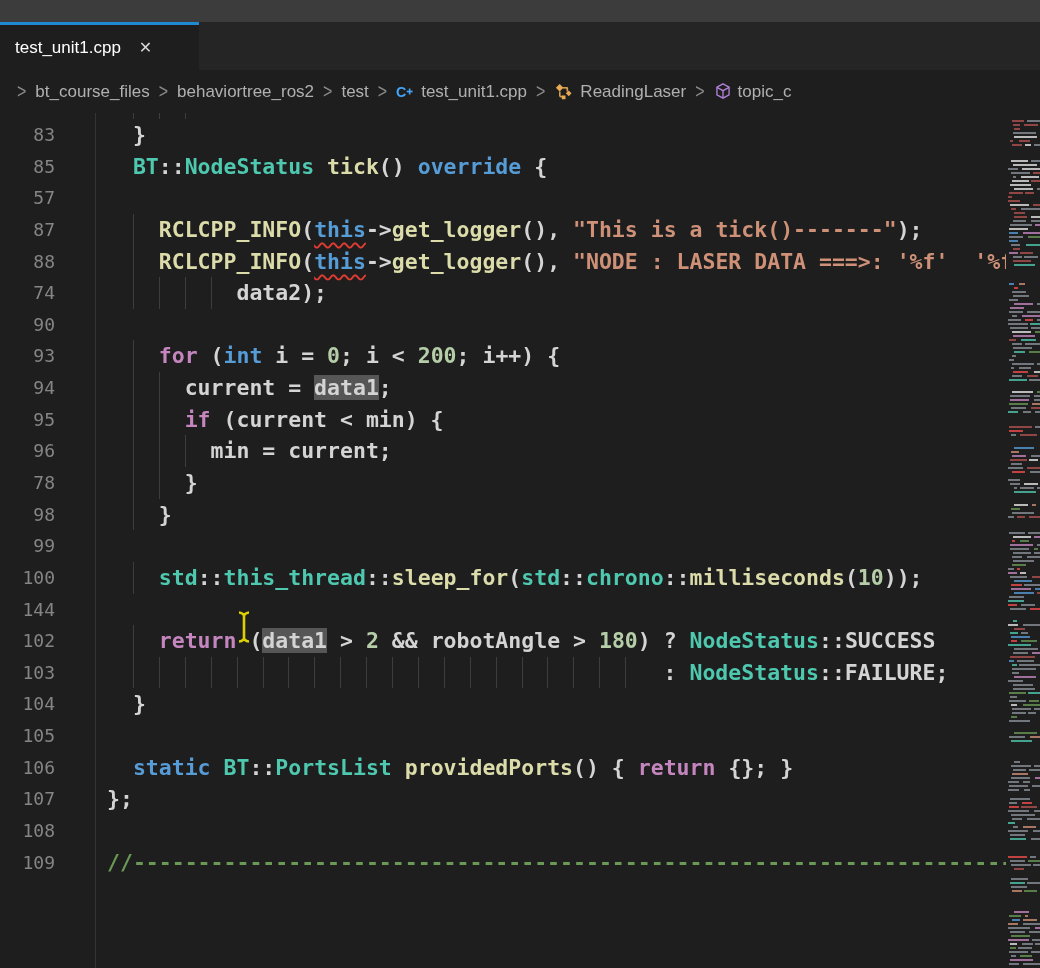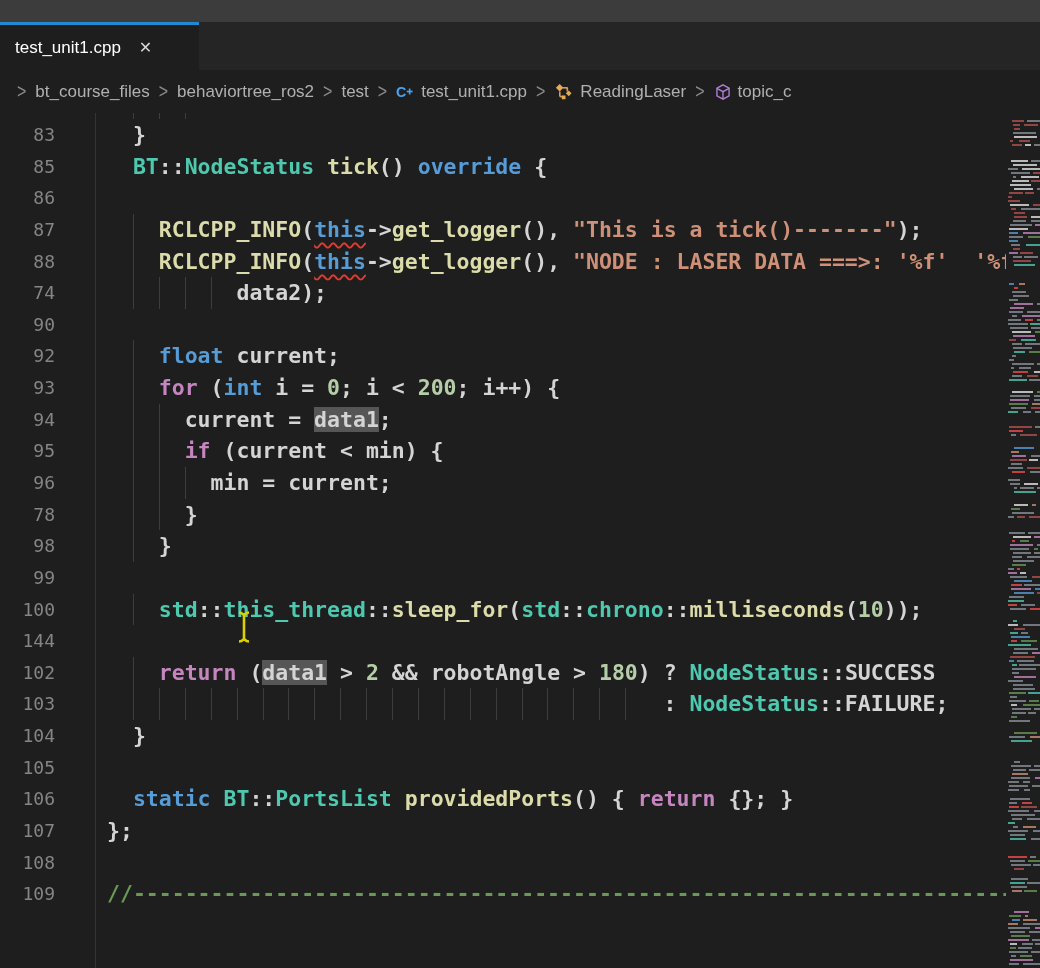--- a/index.html
+++ b/index.html
@@ -11,21 +11,21 @@
   .tabbar{position:absolute;left:0;top:22px;width:100%;height:48px;background:#252526;display:flex;}
   .tab{height:100%;display:flex;align-items:center;box-sizing:border-box;font-size:17px;cursor:pointer;}
   .tab.inactive{width:198px;background:#2d2d2d;color:#8f8f8f;padding-left:10px;border-right:1px solid #1f1f1f;}
   .tab.active{width:199px;background:#1e1e1e;color:#ffffff;padding-left:15px;border-top:3px solid #1f8ad2;}
   .tab .close{margin-left:14px;color:#d8d8d8;font-size:16px;padding:2px 4px;}
   
   .breadcrumb{position:absolute;left:0;top:70px;width:100%;height:43px;background:#1e1e1e;
               display:flex;align-items:center;padding-left:8px;box-sizing:border-box;
               font-size:17px;color:#b0b0b0;white-space:nowrap;overflow:hidden;}
   .bc-chevron{color:#8a8a8a;margin:0 9px;font-size:16px;transform:scaleY(1.25);display:inline-block;}
-  .bc-item{display:flex;align-items:center;gap:6px;}
+  .bc-item{display:flex;align-items:flex-start;gap:6px;}
   .bc-ico{display:inline-flex;align-items:center;}
   
   .editor{position:absolute;left:0;top:113px;width:1040px;height:855px;background:#1e1e1e;}
   .scopeguide{position:absolute;left:95px;top:0;width:1px;height:100%;background:#343434;}
   .rows{position:absolute;left:0;top:0;width:1006px;height:855px;overflow:hidden;}
   .row{position:relative;height:31.65px;line-height:31.65px;white-space:pre;}
   .row:first-child{margin-top:-25.7px;}
   .ln{display:inline-block;width:55px;text-align:right;vertical-align:top;
       font-family:"DejaVu Sans Mono","Liberation Mono",monospace;font-size:18px;color:#858585;}
   .codetext{display:inline-block;padding-left:52px;vertical-align:top;
@@ -114,26 +114,25 @@
         <span>topic_c</span>
       </span>
     </div>
 
   <div class="editor">
     <div class="scopeguide"></div>
     <div class="rows" id="rows">
         <div class="row"><span class="ln">82</span><span class="codetext"><span class="tk pl">        data2);</span></span><div class="guides" style="left: 132.89px; width: 63.4305px;"></div></div>
         <div class="row"><span class="ln">83</span><span class="codetext"><span class="tk pl">  }</span></span></div>
         <div class="row"><span class="ln">85</span><span class="codetext"><span class="tk pl">  </span><span class="tk ty">BT</span><span class="tk pl">::</span><span class="tk ty">NodeStatus</span><span class="tk pl"> </span><span class="tk fn">tick</span><span class="tk pl">() </span><span class="tk kw">override</span><span class="tk pl"> {</span></span></div>
-        <div class="row"><span class="ln">86</span><span class="codetext"></span></div>
+        <div class="row"><span class="ln">57</span><span class="codetext"></span></div>
         <div class="row"><span class="ln">87</span><span class="codetext"><span class="tk pl">    </span><span class="tk fn">RCLCPP_INFO</span><span class="tk pl">(</span><span class="tk kw sq">this</span><span class="tk pl">-&gt;</span><span class="tk fn">get_logger</span><span class="tk pl">(), </span><span class="tk st">"This is a tick()-------"</span><span class="tk pl">);</span></span><div class="guides" style="left: 132.89px; width: 11.6505px;"></div></div>
         <div class="row"><span class="ln">88</span><span class="codetext"><span class="tk pl">    </span><span class="tk fn">RCLCPP_INFO</span><span class="tk pl">(</span><span class="tk kw sq">this</span><span class="tk pl">-&gt;</span><span class="tk fn">get_logger</span><span class="tk pl">(), </span><span class="tk st">"NODE : LASER DATA ===&gt;: '%f'  '%f'"</span></span><div class="guides" style="left: 132.89px; width: 11.6505px;"></div></div>
         <div class="row"><span class="ln">74</span><span class="codetext"><span class="tk pl">          data2);</span></span><div class="guides" style="left: 132.89px; width: 89.3205px;"></div></div>
         <div class="row"><span class="ln">90</span><span class="codetext"></span></div>
-        <div class="row"><span class="ln">92</span><span class="codetext"><span class="tk pl">    </span><span class="tk kw">float</span><span class="tk pl"> current;</span></span><div class="guides" style="left: 132.89px; width: 11.6505px;"></div></div>
         <div class="row"><span class="ln">93</span><span class="codetext"><span class="tk pl">    </span><span class="tk ct">for</span><span class="tk pl"> (</span><span class="tk kw">int</span><span class="tk pl"> i = </span><span class="tk nu">0</span><span class="tk pl">; i &lt; </span><span class="tk nu">200</span><span class="tk pl">; i++) {</span></span><div class="guides" style="left: 132.89px; width: 11.6505px;"></div></div>
         <div class="row"><span class="ln">94</span><span class="codetext"><span class="tk pl">      current = </span><span class="tk pl hl">data1</span><span class="tk pl">;</span></span><div class="guides" style="left: 132.89px; width: 37.5405px;"></div></div>
         <div class="row"><span class="ln">95</span><span class="codetext"><span class="tk pl">      </span><span class="tk ct">if</span><span class="tk pl"> (current &lt; min) {</span></span><div class="guides" style="left: 132.89px; width: 37.5405px;"></div></div>
         <div class="row"><span class="ln">96</span><span class="codetext"><span class="tk pl">        min = current;</span></span><div class="guides" style="left: 132.89px; width: 63.4305px;"></div></div>
         <div class="row"><span class="ln">78</span><span class="codetext"><span class="tk pl">      }</span></span><div class="guides" style="left: 132.89px; width: 37.5405px;"></div></div>
         <div class="row"><span class="ln">98</span><span class="codetext"><span class="tk pl">    }</span></span><div class="guides" style="left: 132.89px; width: 11.6505px;"></div></div>
         <div class="row"><span class="ln">99</span><span class="codetext"></span></div>
         <div class="row"><span class="ln">100</span><span class="codetext"><span class="tk pl">    </span><span class="tk ty">std</span><span class="tk pl">::</span><span class="tk ty">this_thread</span><span class="tk pl">::</span><span class="tk fn">sleep_for</span><span class="tk pl">(</span><span class="tk ty">std</span><span class="tk pl">::</span><span class="tk ty">chrono</span><span class="tk pl">::</span><span class="tk fn">milliseconds</span><span class="tk pl">(</span><span class="tk nu">10</span><span class="tk pl">));</span></span><div class="guides" style="left: 132.89px; width: 11.6505px;"></div></div>
         <div class="row"><span class="ln">144</span><span class="codetext"></span></div>
         <div class="row"><span class="ln">102</span><span class="codetext"><span class="tk pl">    </span><span class="tk ct">return</span><span class="tk pl"> (</span><span class="tk pl hl">data1</span><span class="tk pl"> &gt; </span><span class="tk nu">2</span><span class="tk pl"> &amp;&amp; robotAngle &gt; </span><span class="tk nu">180</span><span class="tk pl">) ? </span><span class="tk ty">NodeStatus</span><span class="tk pl">::SUCCESS</span></span><div class="guides" style="left: 132.89px; width: 11.6505px;"></div></div>

